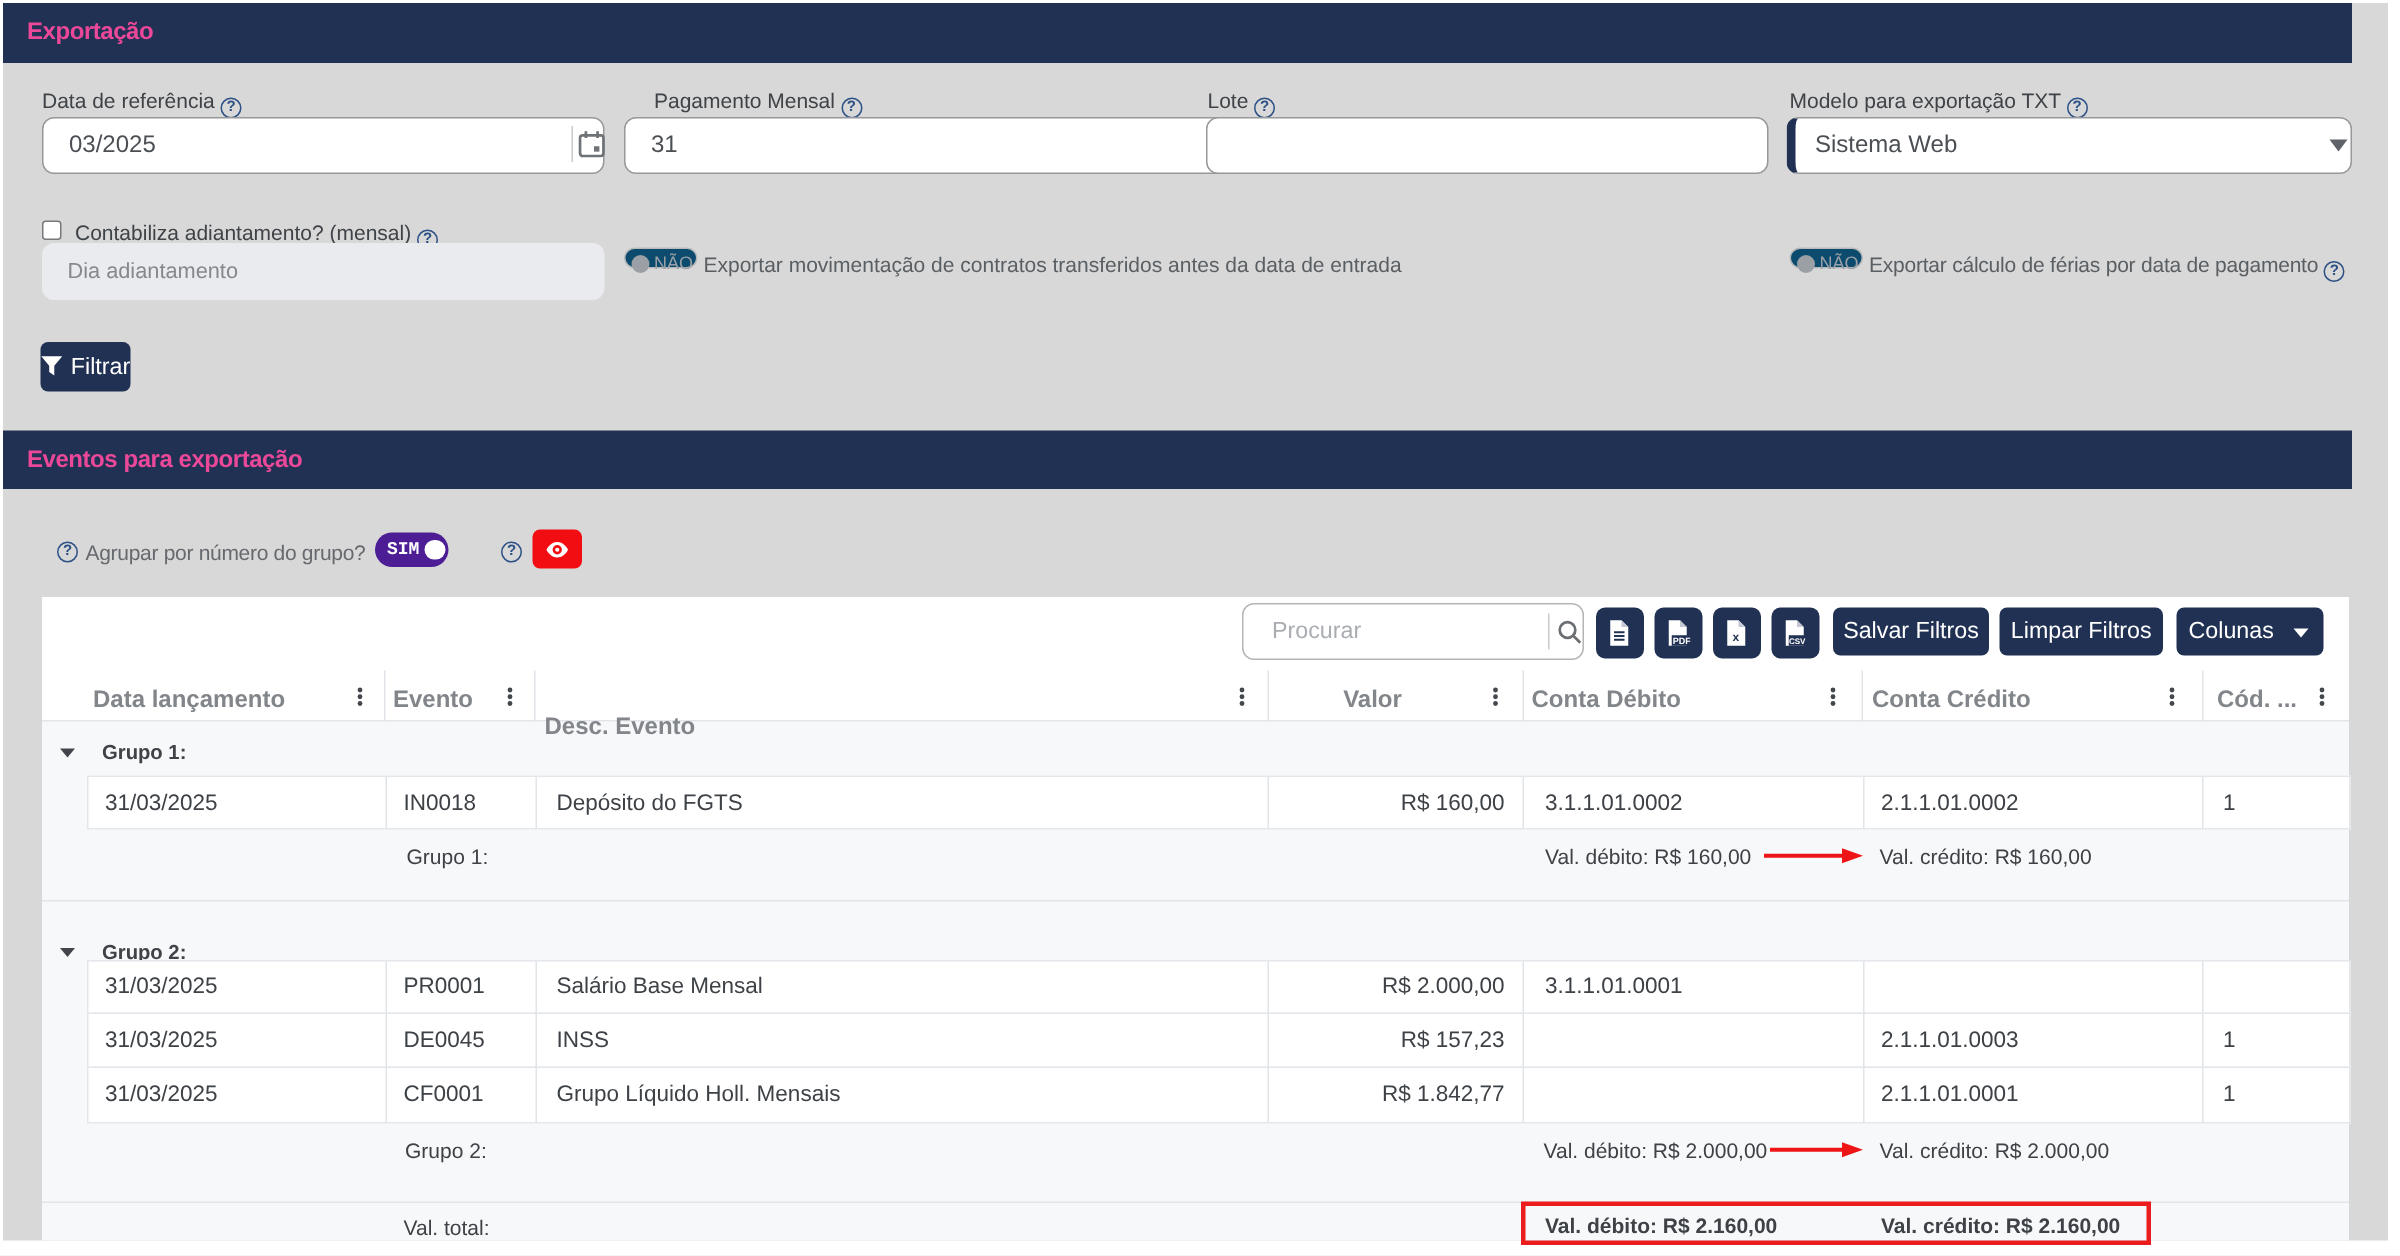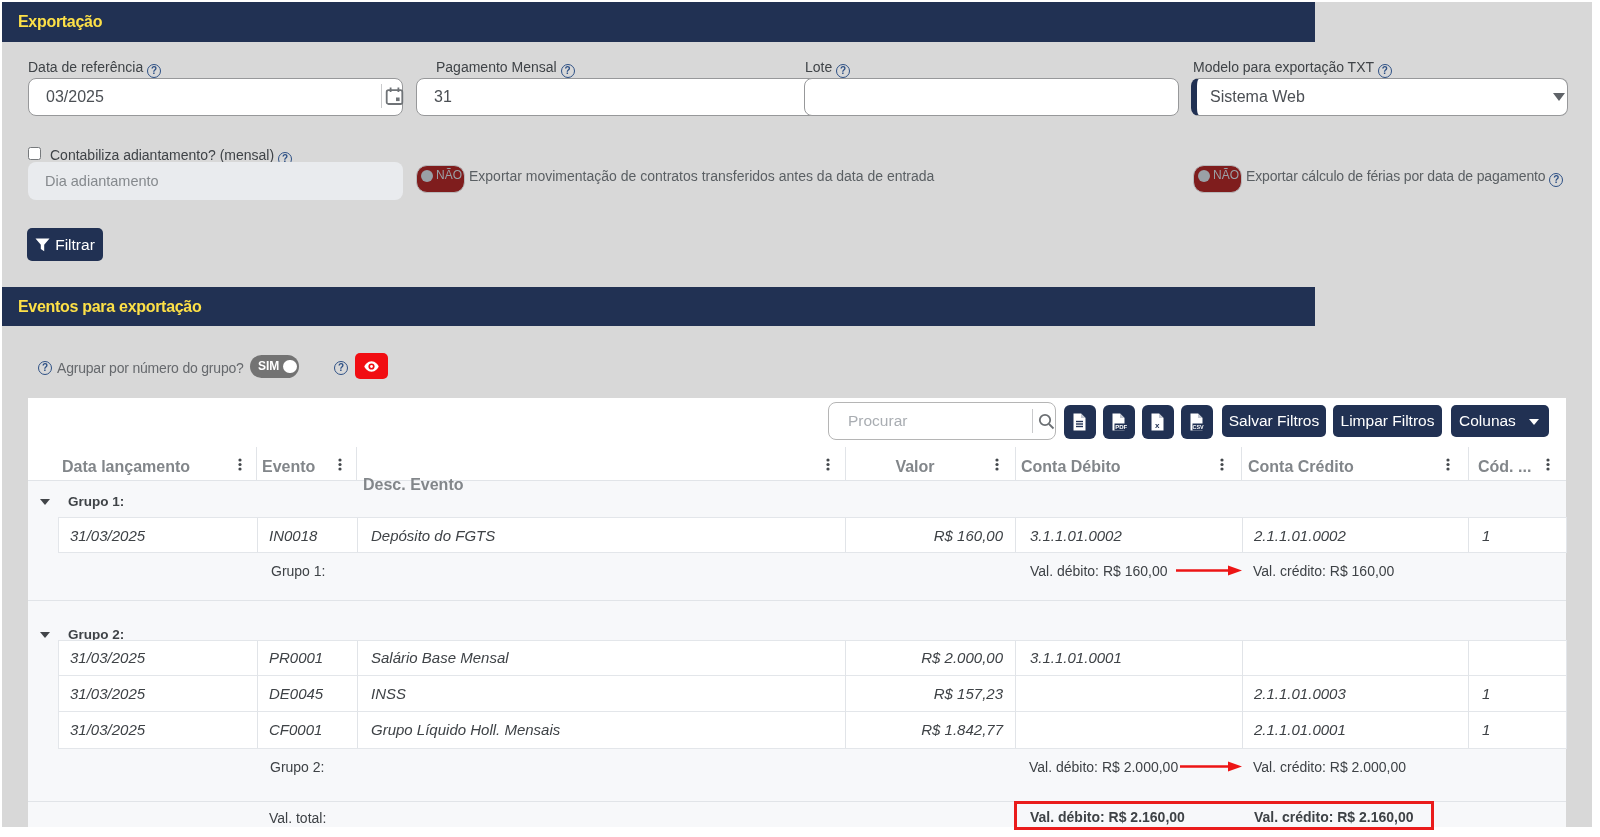--- a/index.html
+++ b/index.html
@@ -1,34 +1,34 @@
 <!DOCTYPE html>
 <html><head>
 <meta charset="utf-8">
 <style>
   * { margin:0; padding:0; box-sizing:border-box; }
   html,body { width:1600px; height:837px; background:#fff; font-family:"Liberation Sans", sans-serif; position:relative; overflow:hidden; }
   .abs { position:absolute; }
   .gray-bg { left:2px; top:2px; width:1590px; height:825px; background:#d8d8d8; }
-  .navybar { left:2px; width:1313px; background:#213153; color:#fde047; font-weight:bold; padding-left:16px; }
+  .navybar { left:2px; width:1566px; background:#213153; color:#ec4899; font-weight:bold; padding-left:16px; }
   .bar1 { top:2px; height:40px; font-size:16px; letter-spacing:-0.3px; line-height:40px; }
   .bar2 { top:287px; height:39px; font-size:16px; letter-spacing:-0.3px; line-height:39px; }
   .label { font-size:14px; color:#3f4347; height:16px; line-height:16px; white-space:nowrap; }
   .qicon { display:inline-block; width:14px; height:14px; border:1.5px solid #2d5085; border-radius:50%; color:#2d5085; font-size:10px; font-weight:bold; text-align:center; line-height:11px; vertical-align:-2px; }
   .input { height:38px; background:#fff; border:1px solid #97989a; border-radius:8px; font-size:16px; color:#4b4f54; line-height:36px; padding-left:17px; white-space:nowrap; }
   .dinput { height:38px; background:#e9ebee; border-radius:8px; font-size:14.5px; color:#85898d; line-height:38px; padding-left:17px; }
-  .toggle { width:49px; height:28px; background:#7f1d1d; border:1.5px solid #b7b9bb; border-radius:11px; }
+  .toggle { width:49px; height:14px; background:#0c4a6e; border:1.5px solid #b7b9bb; border-radius:11px; }
   .toggle .knob { position:absolute; left:4px; top:4px; width:12px; height:12px; border-radius:50%; background:#9aa0a6; }
   .toggle .txt { position:absolute; left:18px; top:0; width:28px; text-align:center; font-size:12px; color:#9aa0a6; line-height:19px; }
   .tlabel { font-size:14px; color:#5a5f63; white-space:nowrap; }
   .navybtn { background:#213153; color:#fff; border-radius:5px; text-align:center; }
   .panel { left:28px; top:398px; width:1538px; height:429px; background:#f7f8fa; }
   .white { background:#fff; }
   .hdr { font-size:16px; color:#82868a; font-weight:bold; }
-  .cell { font-size:15px; color:#3e4246; white-space:nowrap;font-style:italic; }
+  .cell { font-size:15px; color:#3e4246; white-space:nowrap; }
   .vline { width:1px; background:#e1e4e8; }
   .hline { height:1px; background:#e1e4e8; }
   .rowborder { background:#fff; border:1px solid #e3e6ea; }
   .grouparrow { width:0; height:0; border-left:5.5px solid transparent; border-right:5.5px solid transparent; border-top:6px solid #424549; }
   .sum { font-size:14px; color:#3e4246; white-space:nowrap; position:absolute; }
   .gbold { font-weight:bold; color:#3f4347; font-size:13.5px; }
 </style>
 </head>
 <body>
 <div class="abs gray-bg"></div>
@@ -62,30 +62,30 @@
     <div class="knob"></div>
     <div class="txt">NÃO</div>
   </div>
 <div class="abs tlabel" style="left:469px; top:168px;">Exportar movimentação de contratos transferidos antes da data de entrada</div>
 <div class="abs toggle" style="left:1193px; top:165px;">
     <div class="knob"></div>
     <div class="txt">NÃO</div>
   </div>
 <div class="abs tlabel" style="left:1246px; top:168px; letter-spacing:-0.15px;">Exportar cálculo de férias por data de pagamento <span class="qicon">?</span></div>
 
-<div class="abs navybtn" style="left:27px; top:228px; width:76px; height:33px; line-height:33px; font-size:15.5px;">
+<div class="abs navybtn" style="left:27px; top:228px; width:60px; height:33px; line-height:33px; font-size:15.5px;">
   <svg style="vertical-align:-2px; margin-right:5px;" width="15" height="14" viewBox="0 0 15 14">
       <path d="M0.5,0.5 H14.5 L9.2,6.8 V13.3 L5.8,11 V6.8 Z" fill="#fff"></path>
     </svg>Filtrar</div>
 
 <div class="abs navybar bar2">Eventos para exportação</div>
 
 <div class="abs qicon" style="left:38px; top:361px;">?</div>
 <div class="abs" style="left:57px; top:360px; font-size:14px; letter-spacing:-0.2px; color:#66696d;">Agrupar por número do grupo?</div>
-<div class="abs" style="left:250px; top:355px; width:49px; height:23px; background:#737373; border-radius:12px;">
+<div class="abs" style="left:250px; top:355px; width:49px; height:23px; background:#4c1d95; border-radius:12px;font-family:Liberation Mono, monospace;">
   <div class="abs" style="left:8px; top:0; font-size:12px; font-weight:bold; color:#fff; line-height:23px;">SIM</div>
   <div class="abs" style="left:33px; top:4.5px; width:13.5px; height:13.5px; background:#fff; border-radius:50%;"></div>
 </div>
 <div class="abs qicon" style="left:334px; top:361px;">?</div>
 <div class="abs" style="left:355px; top:353px; width:33px; height:26px; background:#f10d12; border-radius:5px;">
   <svg class="abs" style="left:9px; top:7.5px;" width="15" height="11" viewBox="0 0 15 11">
       <path d="M7.5,0.3 C11.3,0.3 14,3.8 14.7,5.5 C14,7.2 11.3,10.7 7.5,10.7 C3.7,10.7 1,7.2 0.3,5.5 C1,3.8 3.7,0.3 7.5,0.3 Z" fill="#fff"></path>
       <circle cx="7.5" cy="5.5" r="3.1" fill="#f10d12"></circle>
       <circle cx="7.5" cy="5.5" r="1.4" fill="#fff"></circle>
     </svg>

